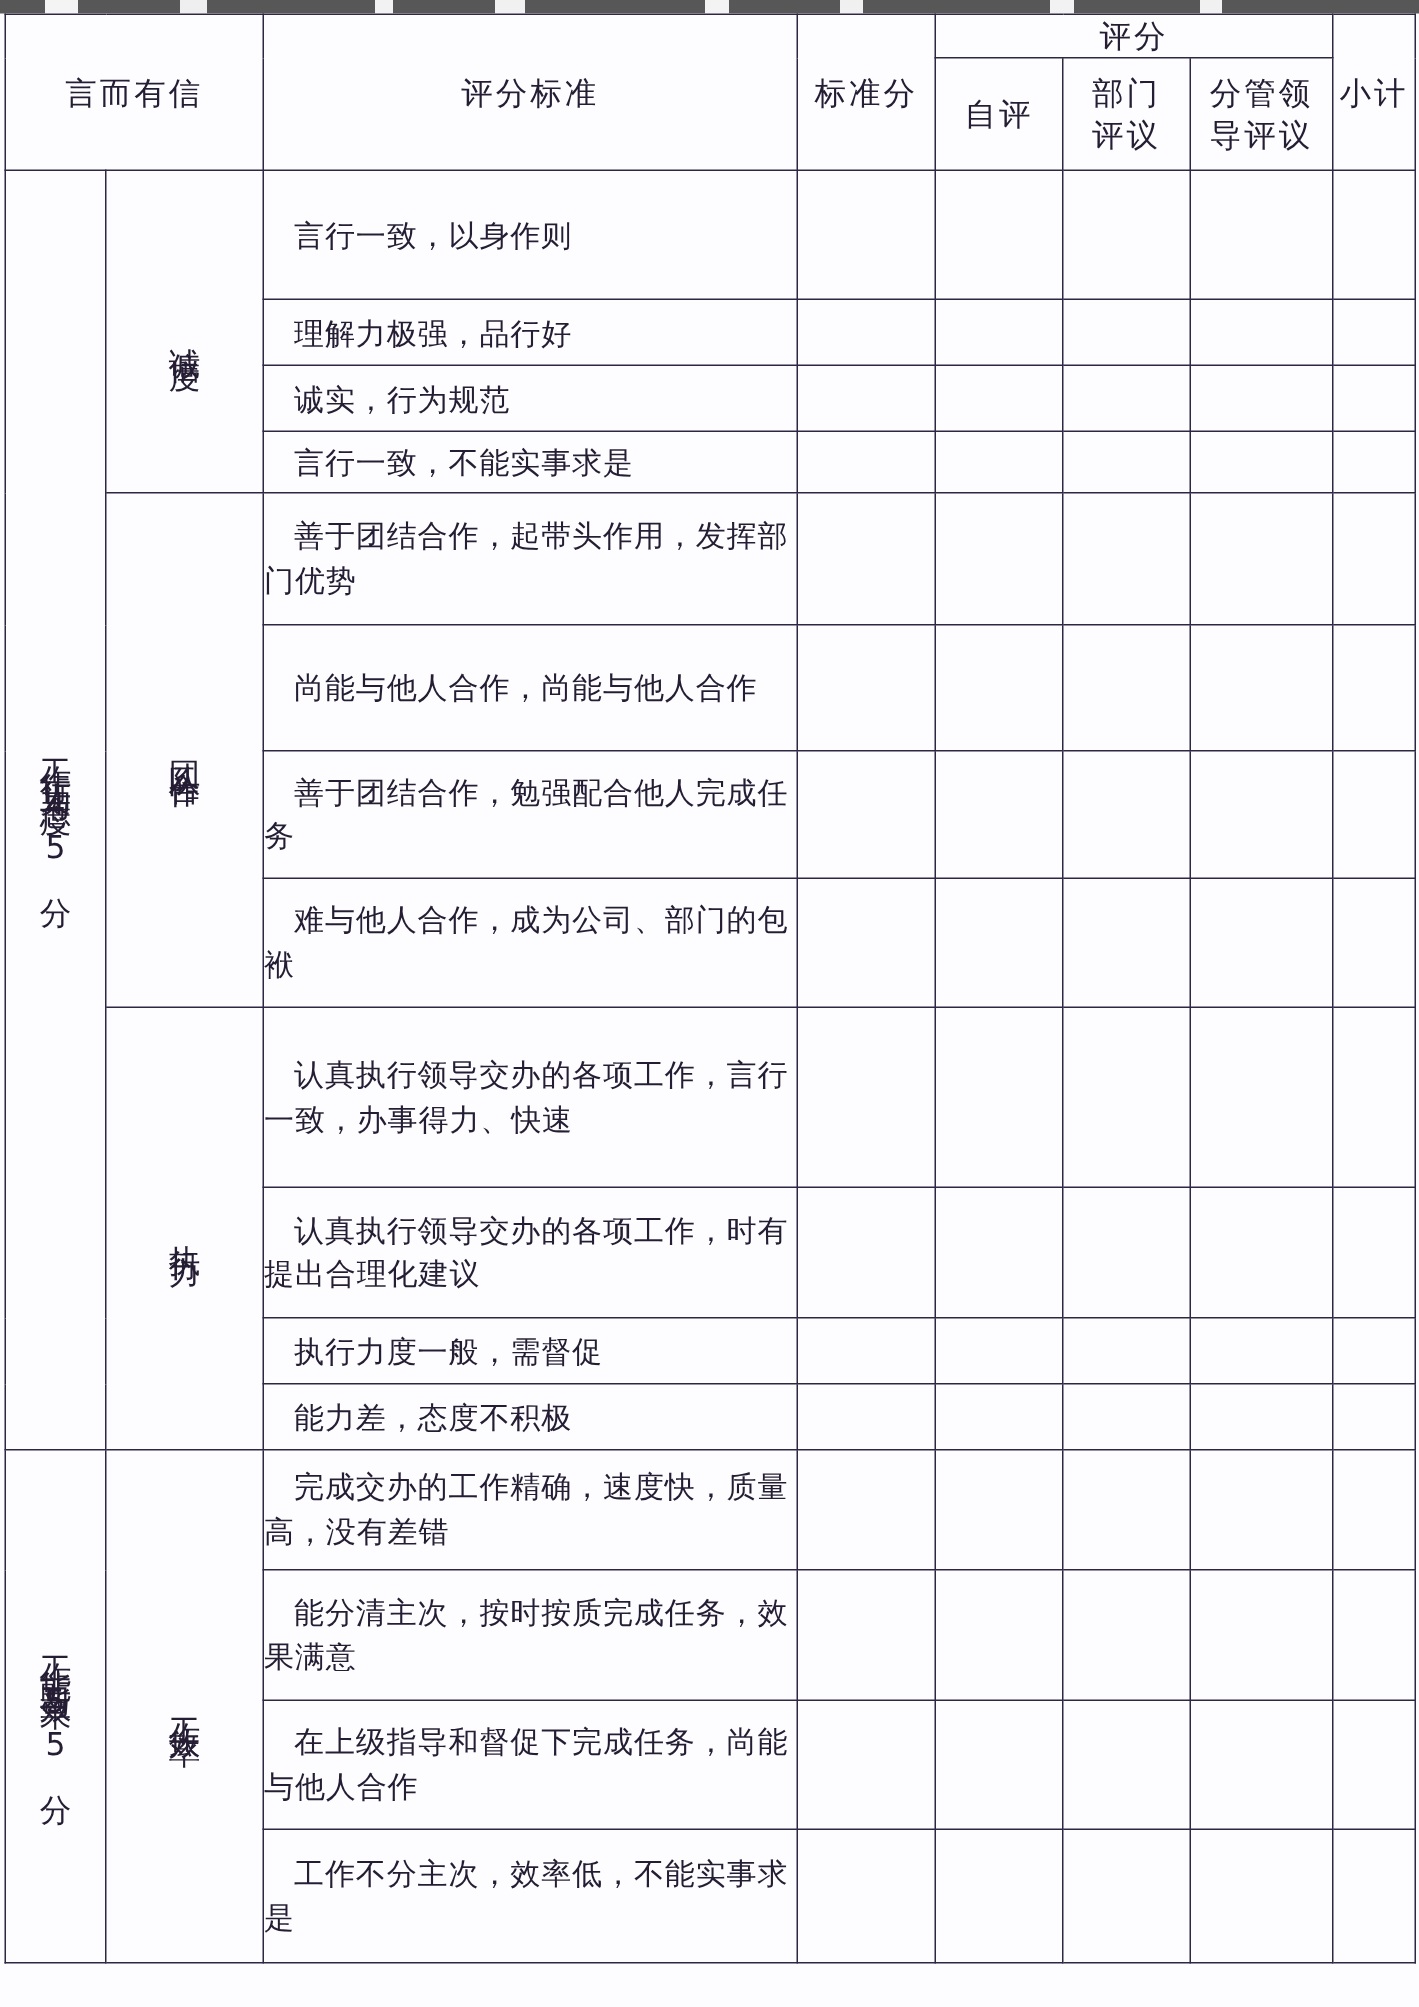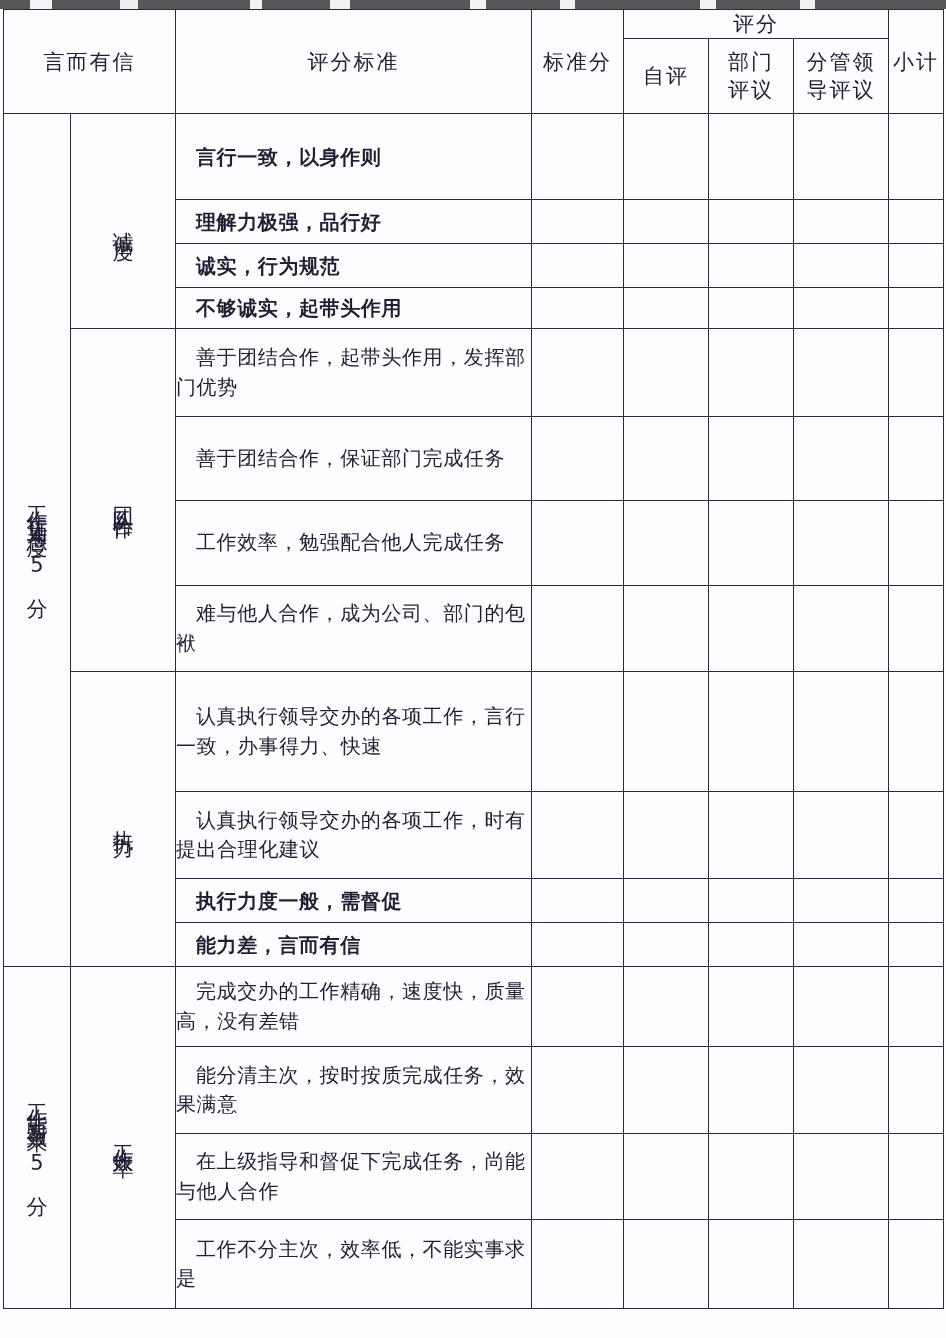--- a/index.html
+++ b/index.html
@@ -61,21 +61,21 @@
   }
   .crit{
     padding:6px 8px 6px 14px;
     font-size:20px;
     line-height:1.46;
     letter-spacing:.6px;
     text-indent:20px;
     text-align:left;
     word-break:break-all;
   }
-  .crit.oneline{ line-height:1.3;font-weight:bold; }
+  .crit.oneline{ line-height:1.3; }
   
   .vcell{
     text-align:center;
     vertical-align:middle;
   }
   .vtext{
     writing-mode:vertical-rl;
     text-orientation:upright;
     display:inline-block;
     font-size:21px;
@@ -143,49 +143,49 @@
     </tr>
     <tr>
       <td class="crit oneline" style="height:43px">诚实，行为规范</td>
       <td class="blank"></td>
       <td class="blank"></td>
       <td class="blank"></td>
       <td class="blank"></td>
       <td class="blank"></td>
     </tr>
     <tr>
-      <td class="crit oneline" style="height:40px">不够诚实，起带头作用</td>
+      <td class="crit oneline" style="height:40px">言行一致，不能实事求是</td>
       <td class="blank"></td>
       <td class="blank"></td>
       <td class="blank"></td>
       <td class="blank"></td>
       <td class="blank"></td>
     </tr>
 
     <tr>
       <td class="vcell" rowspan="4">
         <span class="vtext">团队合作</span>
       </td>
       <td class="crit" style="height:87px">善于团结合作，起带头作用，发挥部门优势</td>
       <td class="blank"></td>
       <td class="blank"></td>
       <td class="blank"></td>
       <td class="blank"></td>
       <td class="blank"></td>
     </tr>
     <tr>
-      <td class="crit" style="height:83px">善于团结合作，保证部门完成任务</td>
-      <td class="blank"></td>
-      <td class="blank"></td>
-      <td class="blank"></td>
-      <td class="blank"></td>
-      <td class="blank"></td>
-    </tr>
-    <tr>
-      <td class="crit" style="height:84px">工作效率，勉强配合他人完成任务</td>
+      <td class="crit" style="height:83px">尚能与他人合作，尚能与他人合作</td>
+      <td class="blank"></td>
+      <td class="blank"></td>
+      <td class="blank"></td>
+      <td class="blank"></td>
+      <td class="blank"></td>
+    </tr>
+    <tr>
+      <td class="crit" style="height:84px">善于团结合作，勉强配合他人完成任务</td>
       <td class="blank"></td>
       <td class="blank"></td>
       <td class="blank"></td>
       <td class="blank"></td>
       <td class="blank"></td>
     </tr>
     <tr>
       <td class="crit" style="height:85px">难与他人合作，成为公司、部门的包袱</td>
       <td class="blank"></td>
       <td class="blank"></td>
@@ -215,21 +215,21 @@
     </tr>
     <tr>
       <td class="crit oneline" style="height:43px">执行力度一般，需督促</td>
       <td class="blank"></td>
       <td class="blank"></td>
       <td class="blank"></td>
       <td class="blank"></td>
       <td class="blank"></td>
     </tr>
     <tr>
-      <td class="crit oneline" style="height:43px">能力差，言而有信</td>
+      <td class="crit oneline" style="height:43px">能力差，态度不积极</td>
       <td class="blank"></td>
       <td class="blank"></td>
       <td class="blank"></td>
       <td class="blank"></td>
       <td class="blank"></td>
     </tr>
 
     <tr>
       <td class="vcell" rowspan="4">
         <span class="vtext wide">工作能力与效果55分</span>

